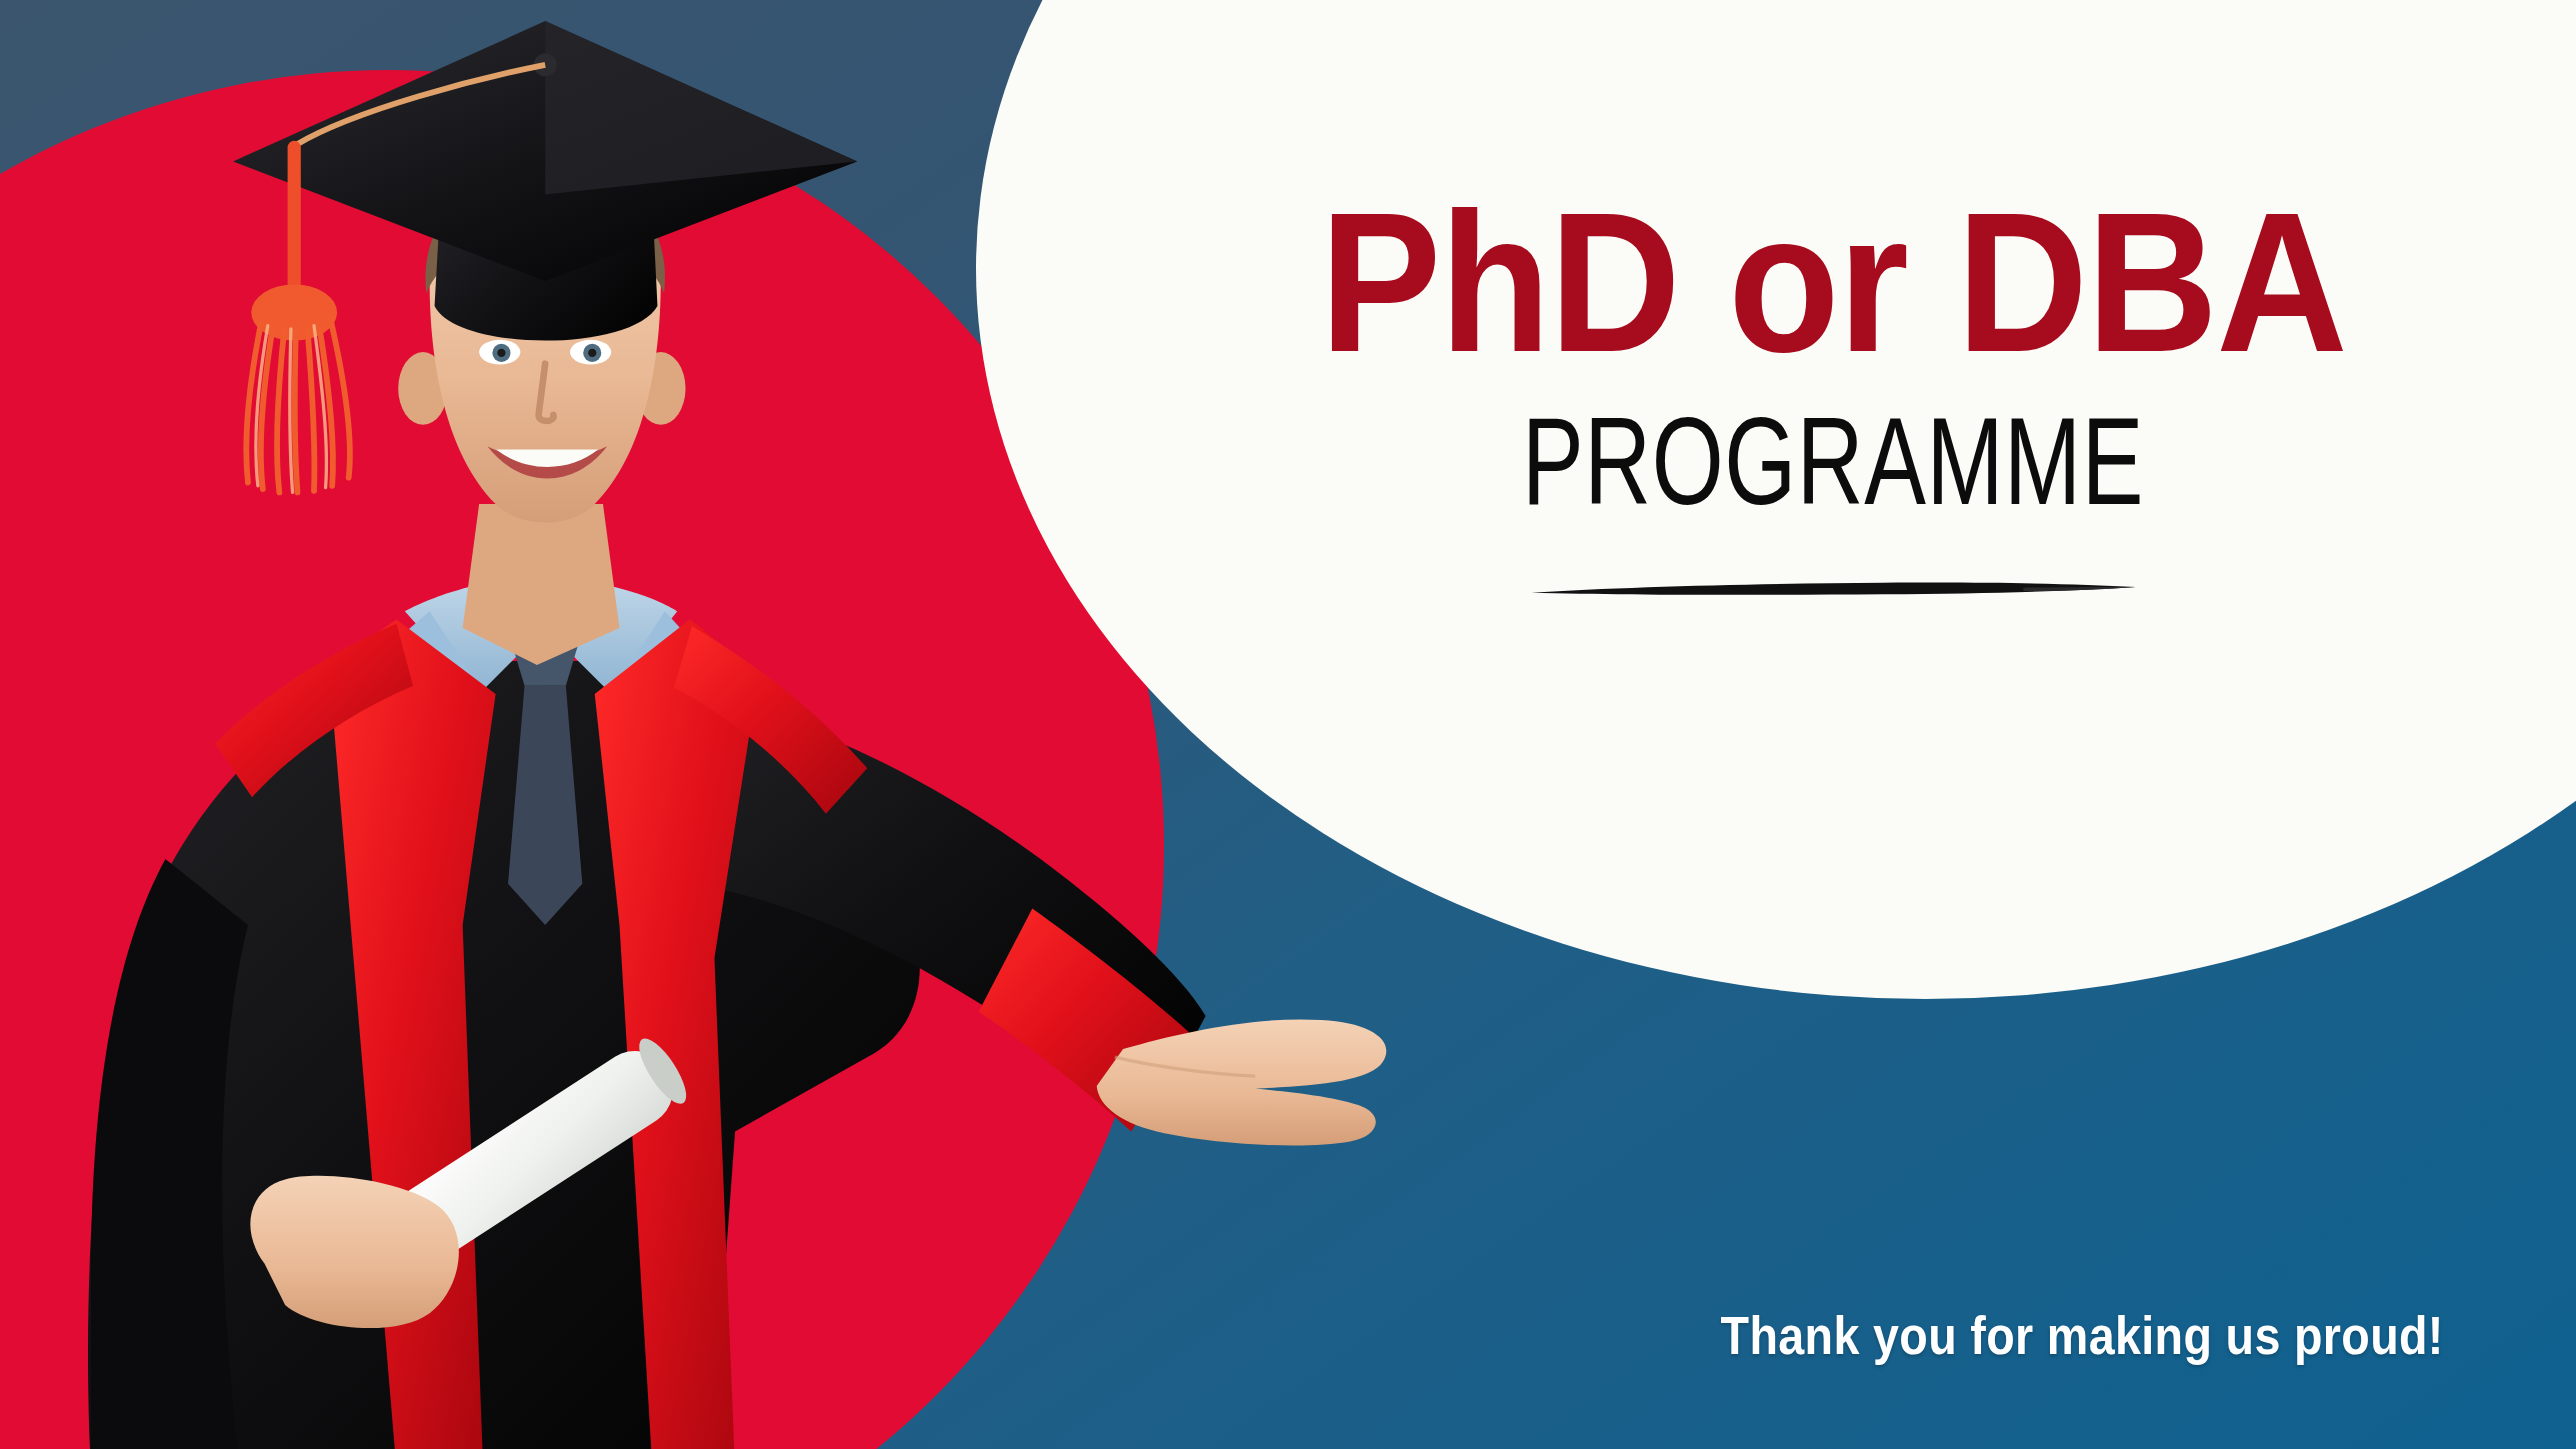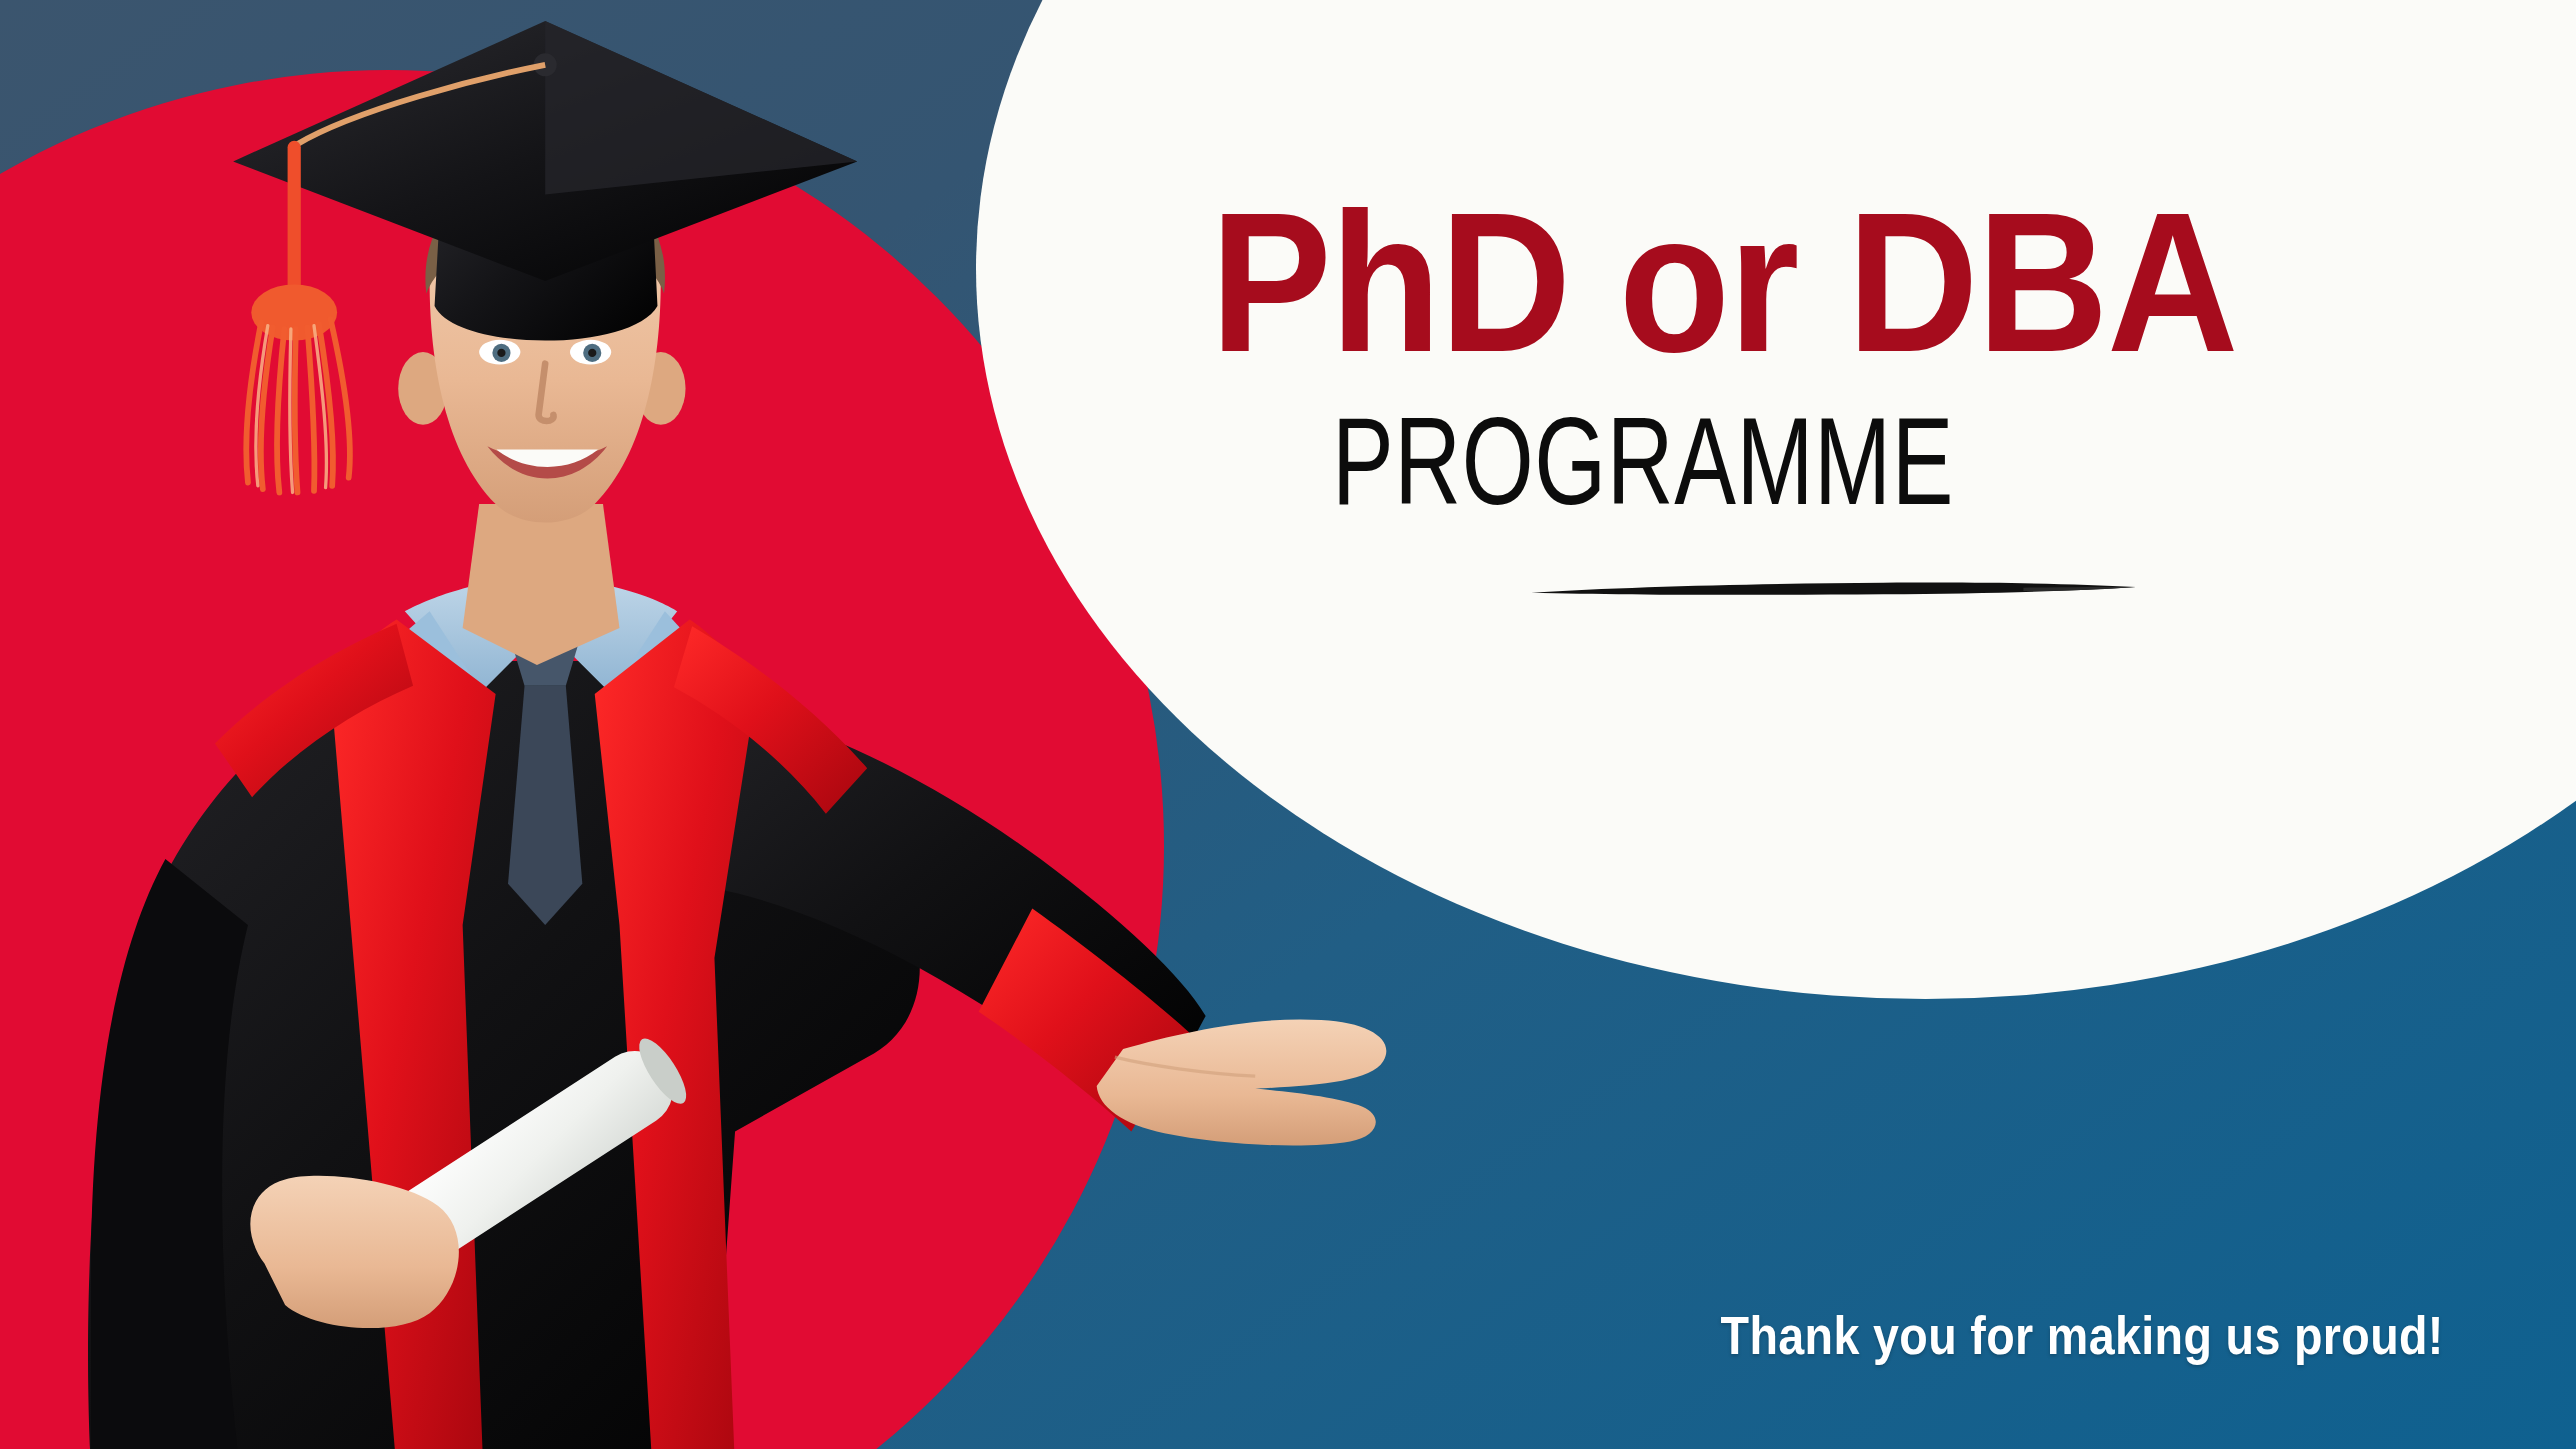--- a/index.html
+++ b/index.html
@@ -39,20 +39,21 @@
     border-radius:50%;
     background:#fbfbf8;
   }
 
   
   .copy{
     position:absolute;
     left:1156px;
     top:186px;
     width:1354px;
+    text-align:center;
     z-index:6;
   }
   .headline{
     margin:0;
     font-family:"Liberation Sans Narrow","Liberation Sans", sans-serif;
     font-weight:700;
     font-size:198px;
     line-height:0.98;
     letter-spacing:-1.7px;
     color:#a60c1d;

